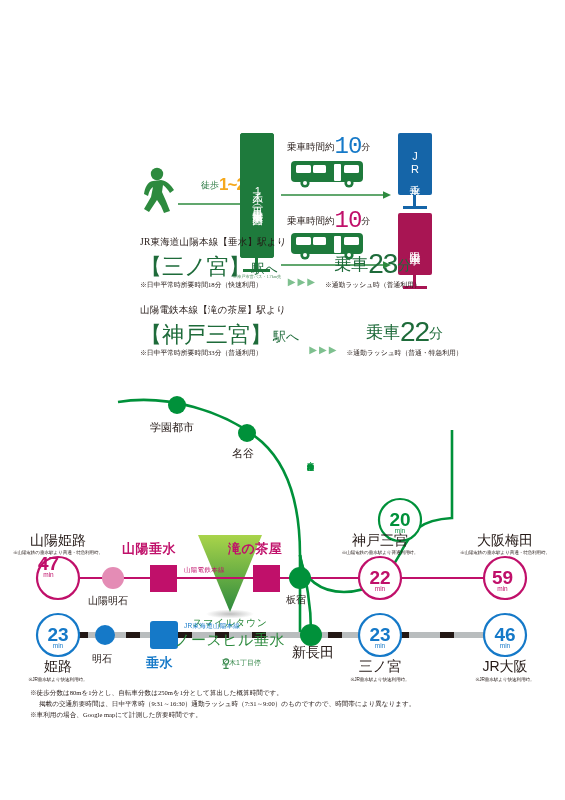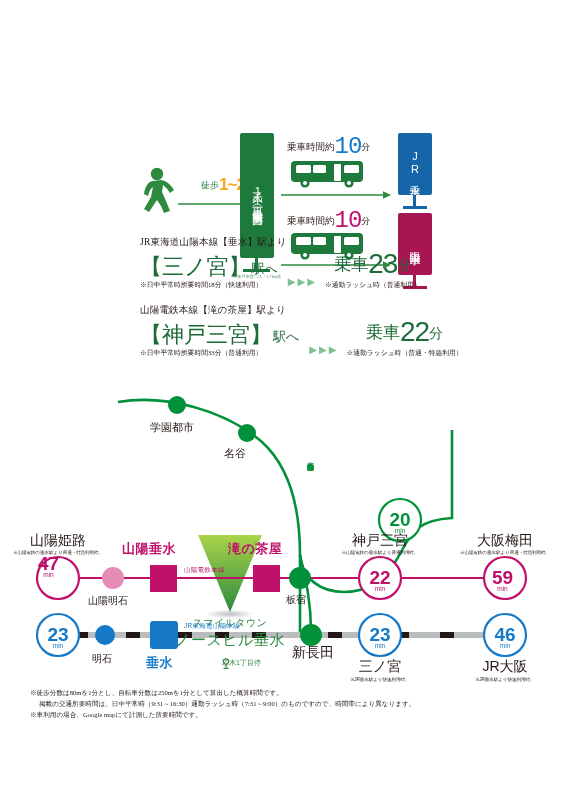--- a/index.html
+++ b/index.html
@@ -282,21 +282,21 @@
       <circle cx="311" cy="255" r="11" fill="#00913A"></circle>
 
       <circle cx="58" cy="255" r="21" fill="#fff" stroke="#1579C8" stroke-width="2.2"></circle>
       <circle cx="380" cy="255" r="21" fill="#fff" stroke="#1579C8" stroke-width="2.2"></circle>
       <circle cx="505" cy="255" r="21" fill="#fff" stroke="#1579C8" stroke-width="2.2"></circle>
 
       <circle cx="400" cy="140" r="21" fill="#fff" stroke="#00913A" stroke-width="2.2"></circle>
     </svg>
 
     <div class="mlabel st-sub" style="left:150px;top:40px;">学園都市</div>
-    <div class="mlabel st-sub" style="left:224px;top:66px;">名谷</div>
+    <div class="mlabel st-sub" style="left:232px;top:66px;">名谷</div>
 
     <div class="prop" style="left:155px;top:236px;width:150px;">
       <div class="l1">スマイルタウン</div>
       <div class="l2">ノースヒル垂水</div>
     </div>
     <div class="propstop" style="left:222px;top:278px;">
       <svg width="8" height="11" style="vertical-align:-2px" viewBox="0 0 8 11">
         <circle cx="4" cy="3.4" r="2.6" fill="none" stroke="#3a8a4e" stroke-width="1.2"></circle>
         <line x1="4" y1="6" x2="4" y2="10.4" stroke="#3a8a4e" stroke-width="1.2"></line>
         <line x1="1.4" y1="10.4" x2="6.6" y2="10.4" stroke="#3a8a4e" stroke-width="1.2"></line>
@@ -342,20 +342,24 @@
     </div>
     <div class="mincircle mag" style="left:484px;top:188px;width:37px;">
       <div class="v">59</div>
       <div class="u">min</div>
     </div>
 
     <div class="mincircle blue" style="left:37px;top:245px;width:42px;">
       <div class="v">23</div>
       <div class="u">min</div>
     </div>
+    <div class="mlabel" style="left:8px;top:278px;text-align:center;width:100px;">
+      <div class="st-sub" style="font-size:14px;">姫路</div>
+      <div class="tiny">※JR垂水駅より快速利用時。</div>
+    </div>
 
     <div class="mlabel st-sub" style="left:92px;top:272px;font-size:10px;">明石</div>
     <div class="mlabel st-name blue" style="left:146px;top:274px;">垂水</div>
     <div class="mlabel linename blue" style="left:184px;top:242px;">JR東海道山陽本線</div>
     <div class="mlabel st-sub" style="left:292px;top:264px;font-size:14px;">新長田</div>
 
     <div class="mincircle blue" style="left:359px;top:245px;width:42px;">
       <div class="v">23</div>
       <div class="u">min</div>
     </div>

